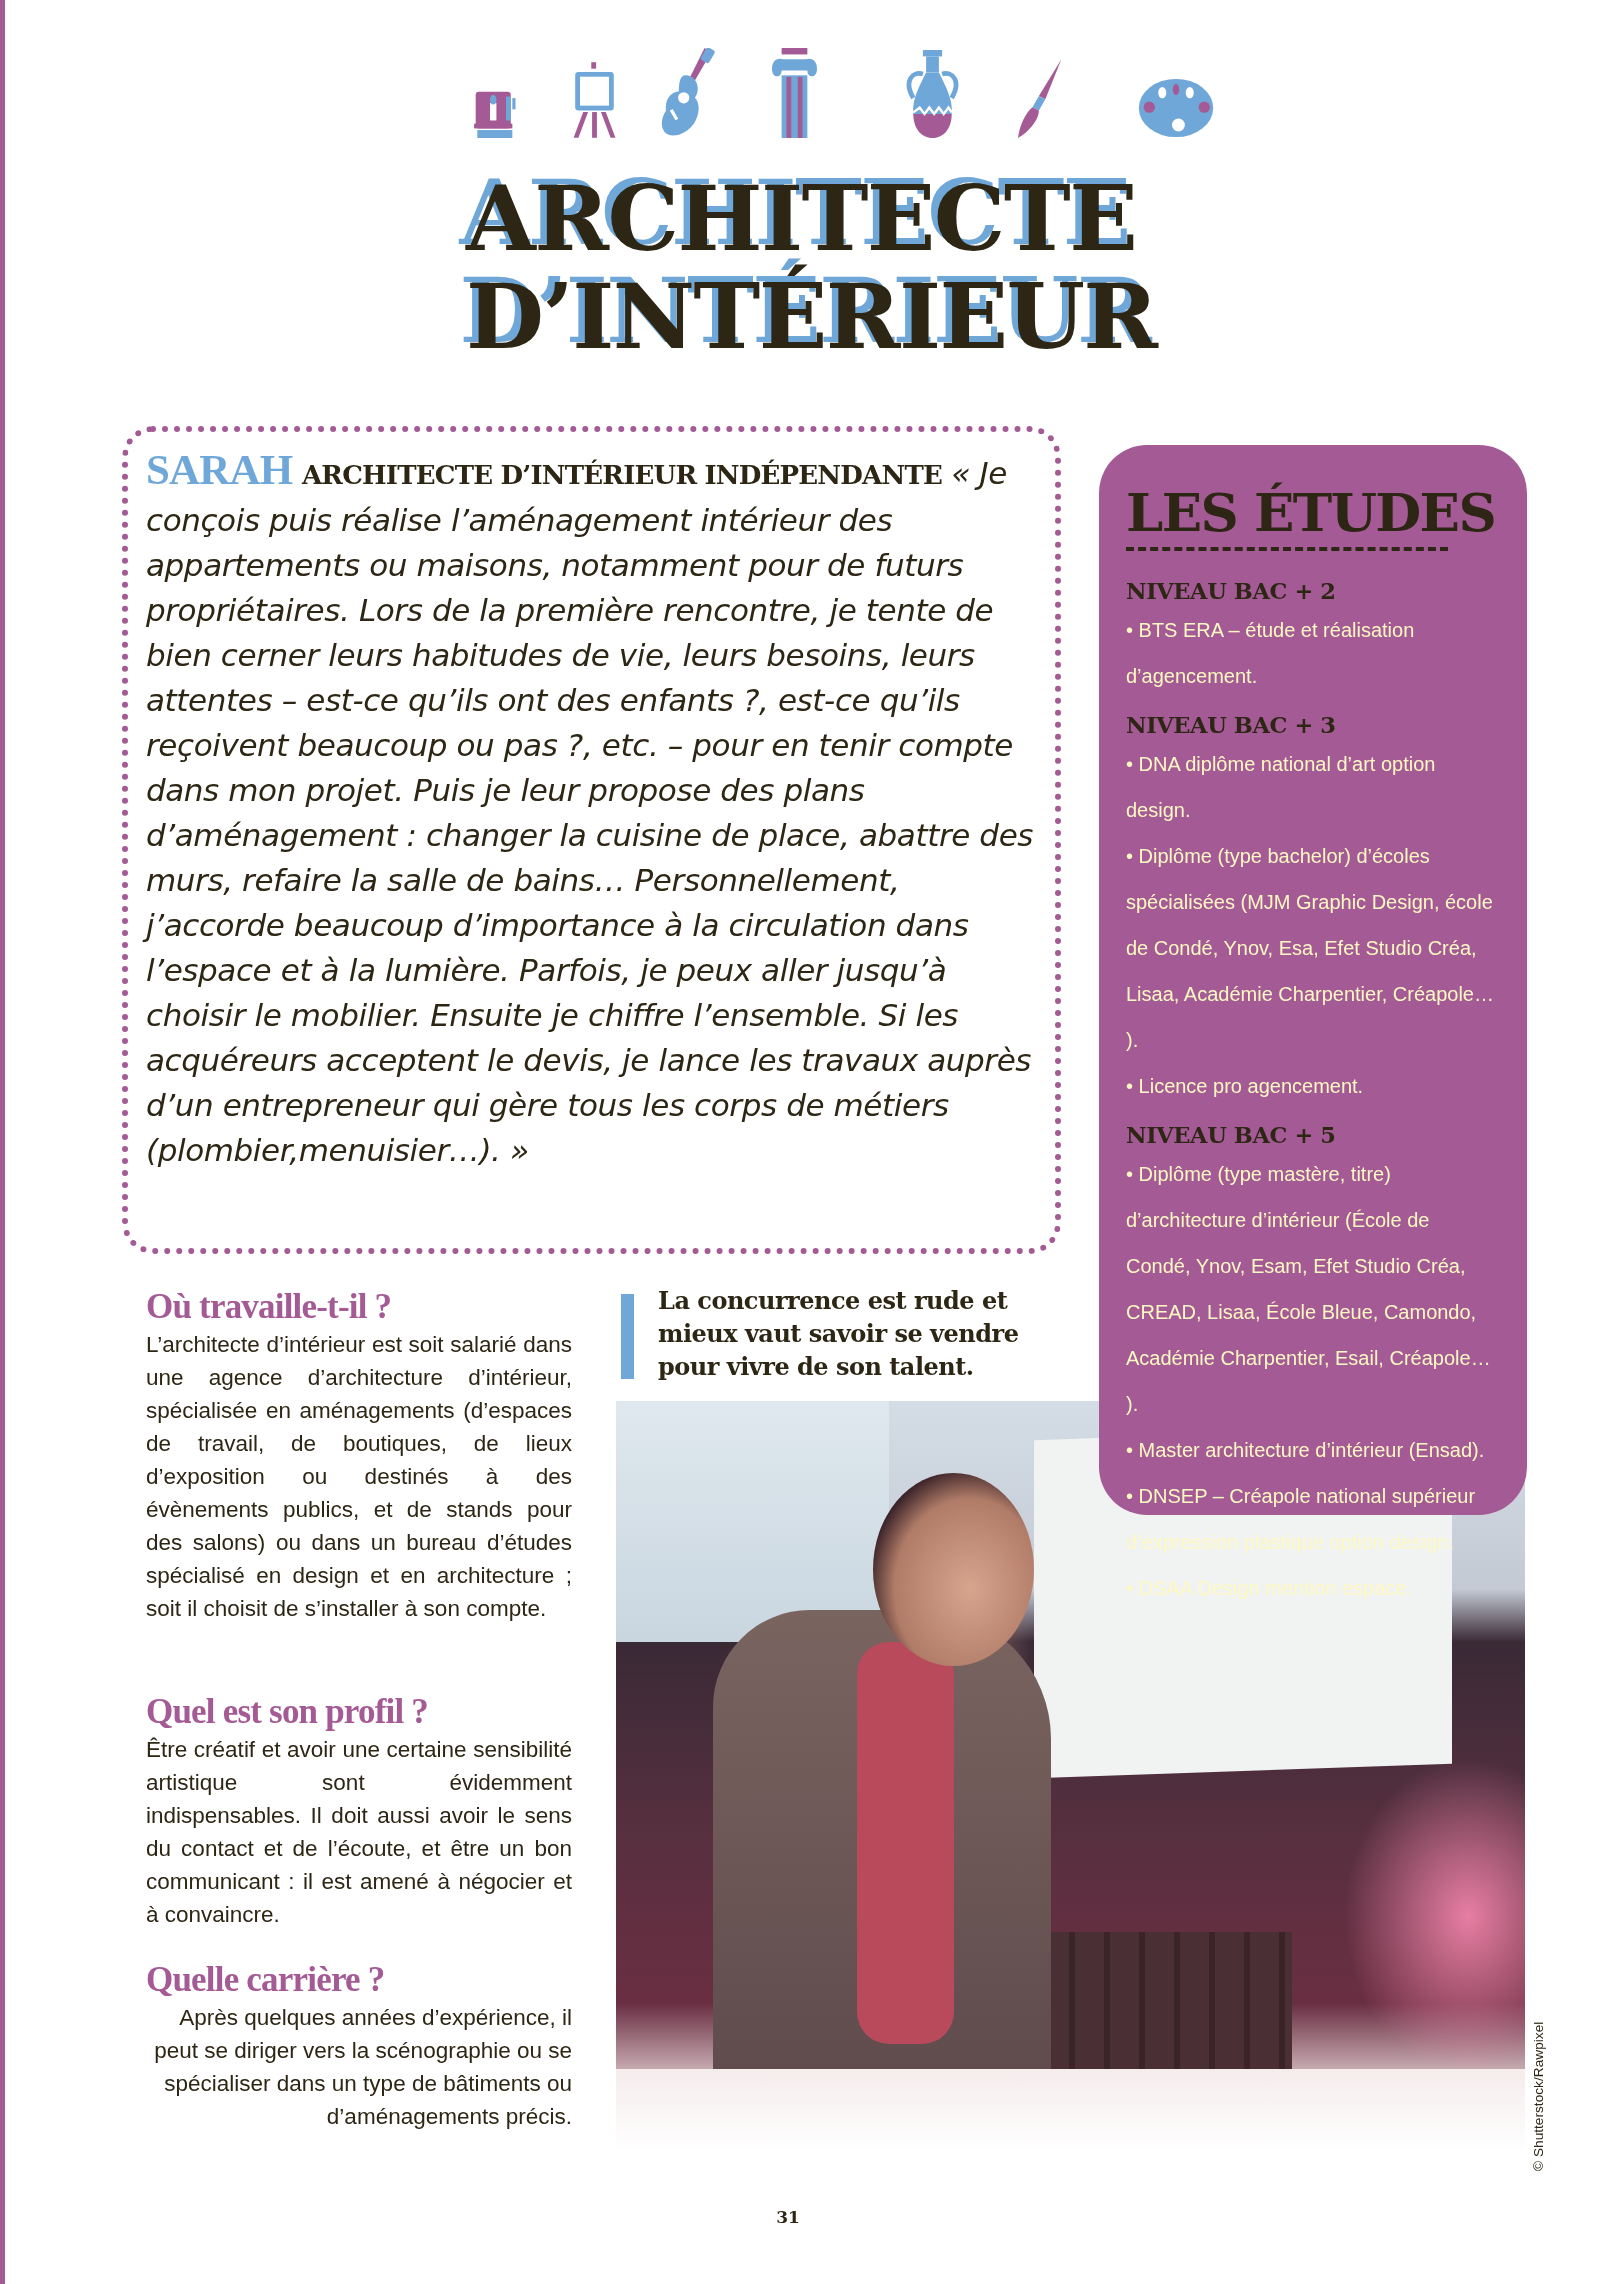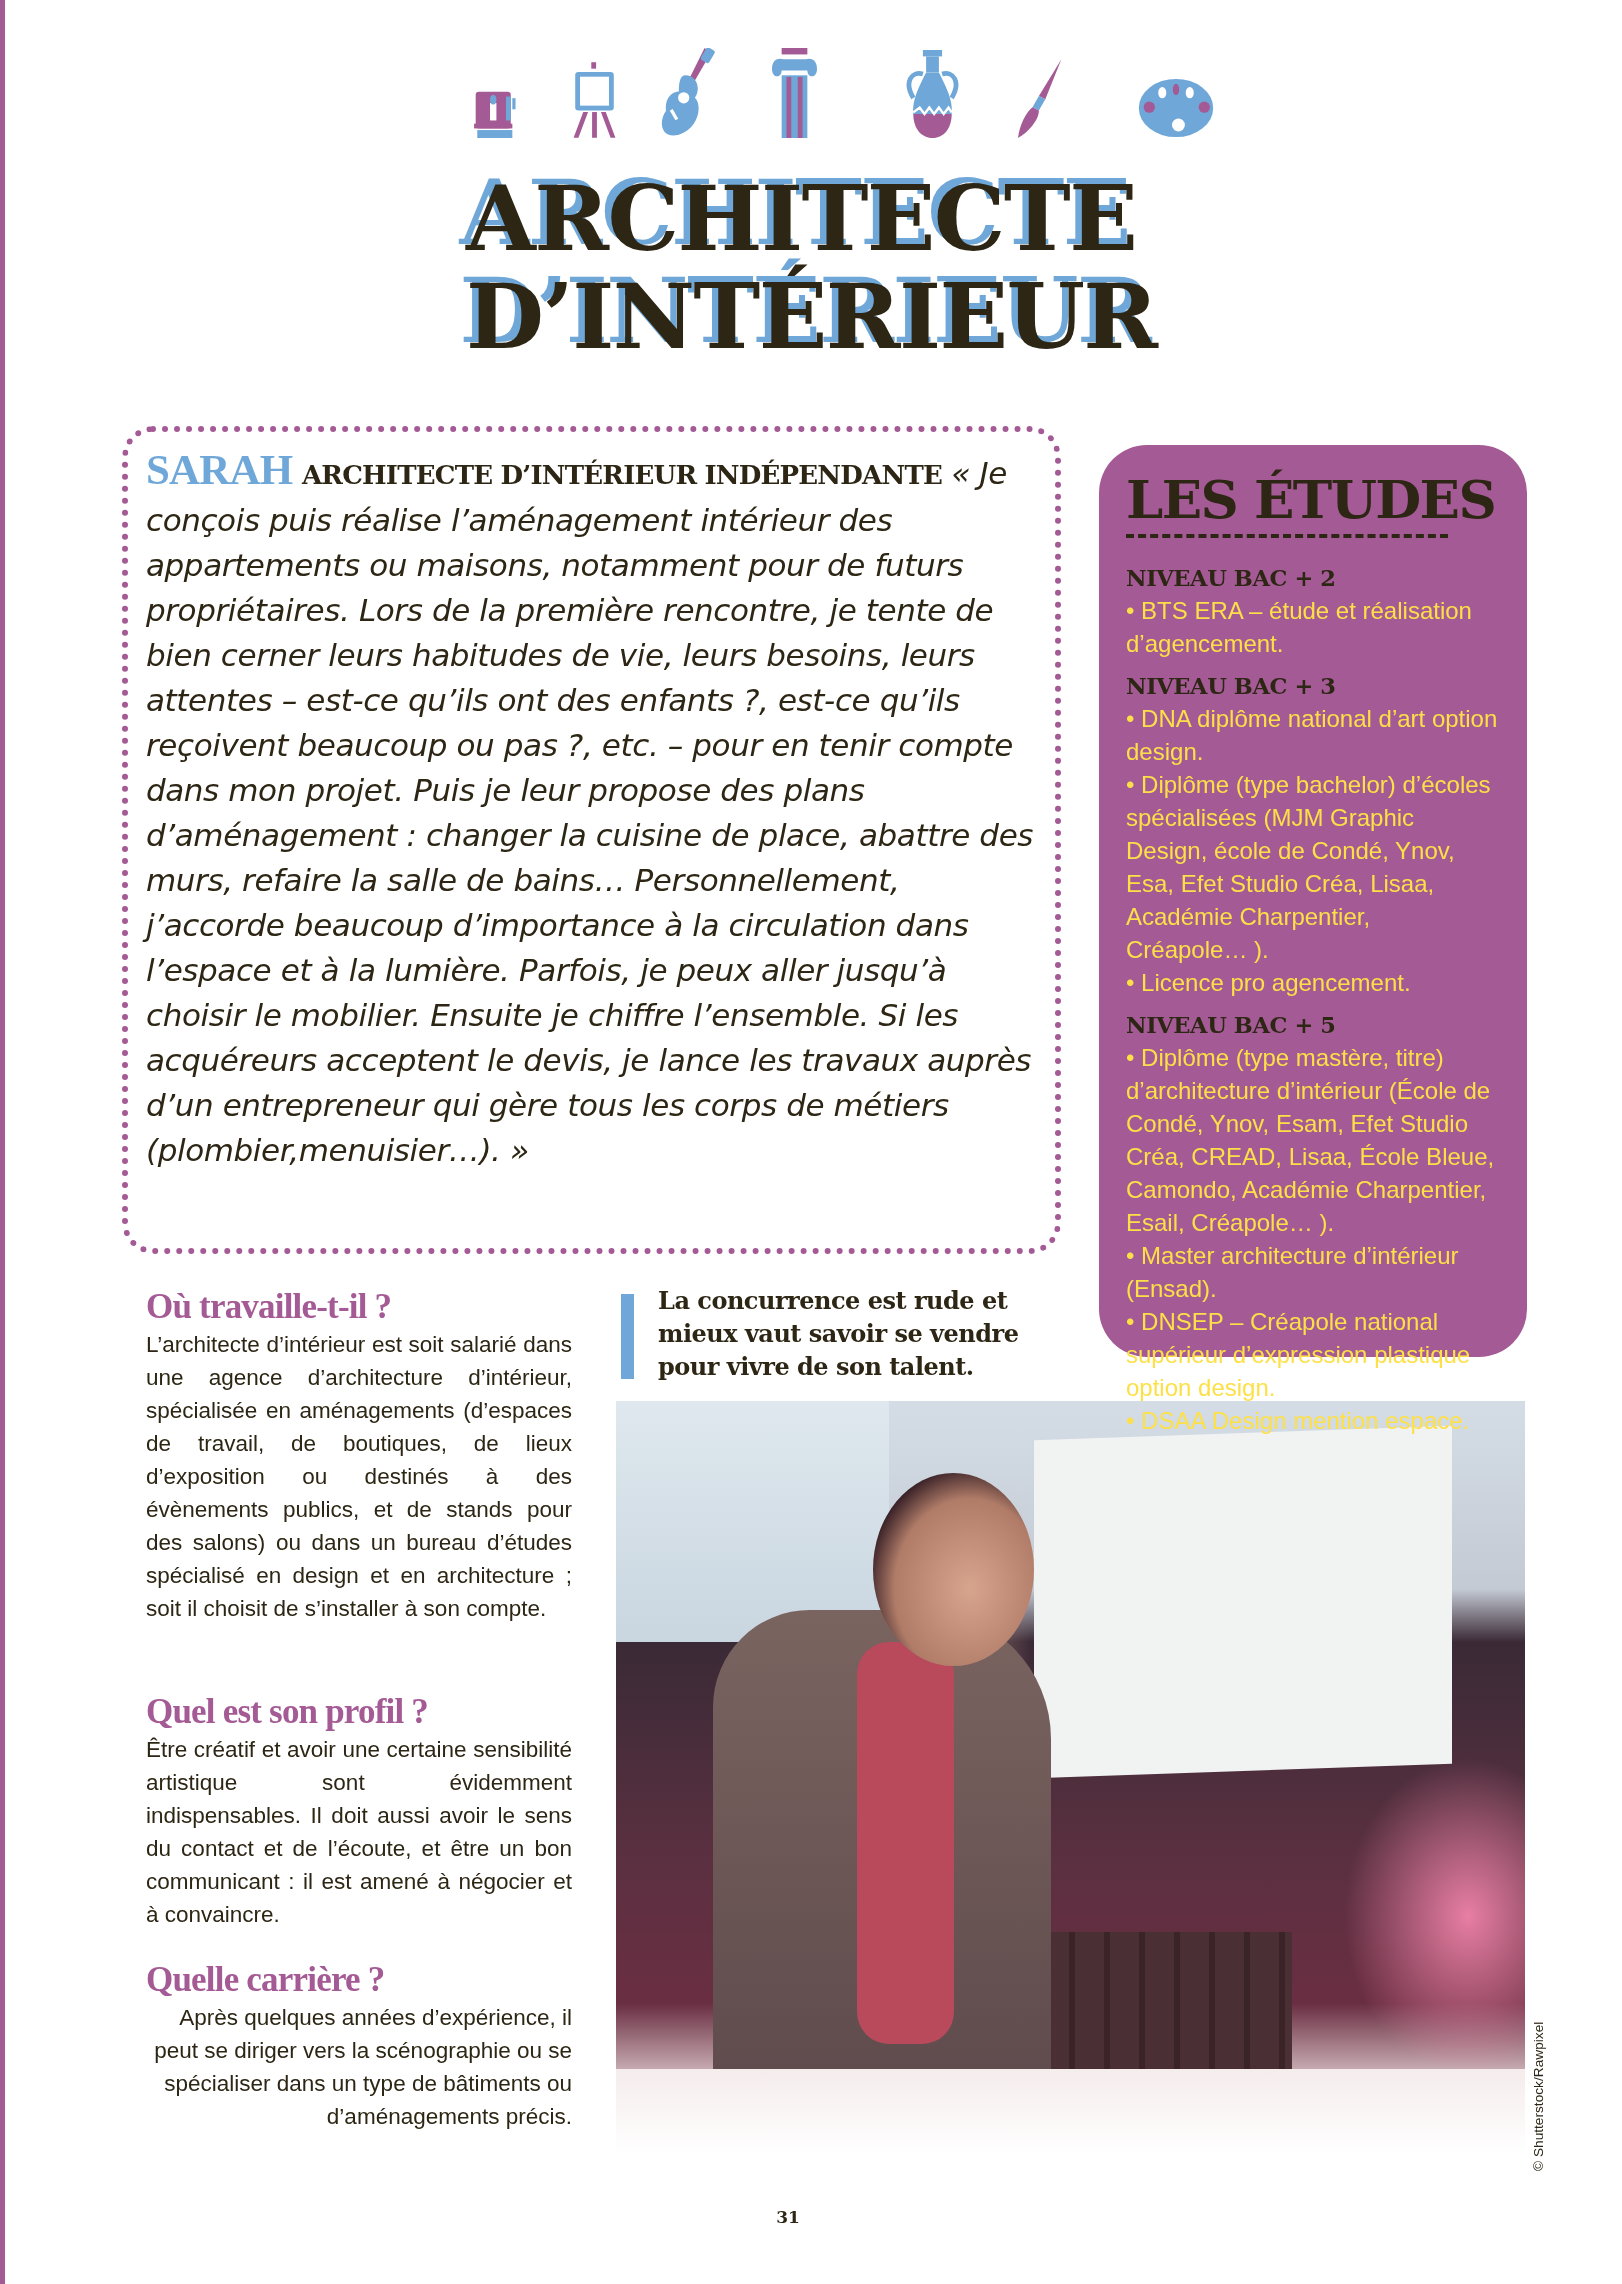--- a/index.html
+++ b/index.html
@@ -31,34 +31,34 @@
   .quote-text {
     position: absolute; left: 146px; top: 447px; width: 901px;
     font-family: "DejaVu Sans", sans-serif; font-style: italic; font-size: 31px; line-height: 45px;
     color: #2d2614; letter-spacing: -0.4px;
   }
   .quote-name { font-family: Liberation Serif, serif; font-style: normal; font-weight: bold; color: #6fa8d8; font-size: 43px; letter-spacing: -0.8px; }
   .quote-role { font-family: "DejaVu Serif", serif; font-style: normal; font-weight: bold; font-size: 26px; letter-spacing: -0.8px; }
 
   
   .studies {
-    position: absolute; left: 1099px; top: 445px; width: 428px; height: 912px;
+    position: absolute; left: 1099px; top: 445px; width: 428px; height: 1070px;
     background: #a45a94; border-radius: 48px 48px 48px 48px; box-sizing: border-box;
-    padding: 22px 29px 0 27px;
+    padding: 35px 29px 0 27px;
   }
   .studies-title {
     font-family: "DejaVu Serif", serif; font-weight: bold; font-size: 53px; line-height: 64px;
     color: #2d2614; letter-spacing: -1.6px; margin: 0;
   }
   .studies-rule { height: 0; border-top: 4px dashed #2d2614; margin: 3.2px 0 24px 0; width: 322px; }
   .level-title {
     font-family: "DejaVu Serif", serif; font-weight: bold; font-size: 22.5px; line-height: 32px;
     color: #2d2614; margin-top: 9.7px; letter-spacing: -0.4px;
   }
-  .level-item { font-size: 24px; line-height: 33px; color: #fde047; }
+  .level-item { font-size: 20px; line-height: 46px; color: #fef9c3; }
 
   
   .section { position: absolute; left: 146px; width: 426px; }
   .section-title {
     font-family: Liberation Serif, serif; font-weight: bold; font-size: 35px; line-height: 43px;
     color: #a45a94; letter-spacing: -0.8px;
   }
   .section-body {
     font-size: 22.5px; line-height: 33px; color: #2d2614; text-align: justify;
   }

